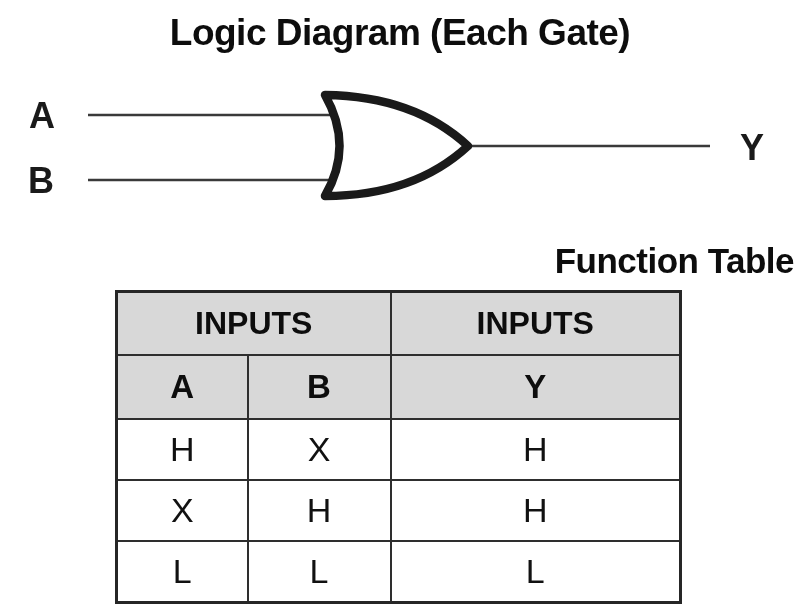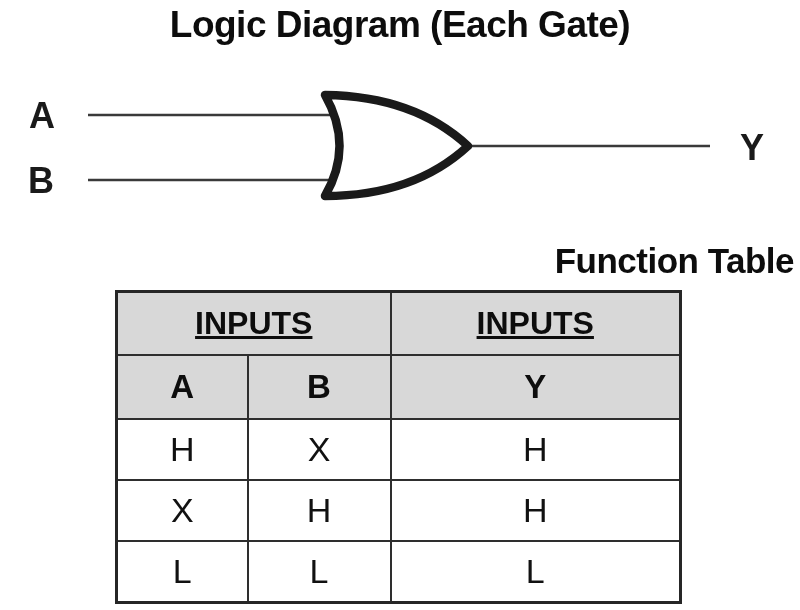--- a/index.html
+++ b/index.html
@@ -11,21 +11,21 @@
     position: relative;
     width: 800px;
     height: 610px;
     background: #ffffff;
     overflow: hidden;
     font-family: "Liberation Sans", sans-serif;
     color: #111111;
   }
   .main-title {
     position: absolute;
-    top: 4px;
+    top: 12px;
     left: 0;
     width: 800px;
     text-align: center;
     font-size: 37px;
     font-weight: bold;
     letter-spacing: -0.5px;
     color: #0d0d0d;
   }
   .gate-svg {
     position: absolute;
@@ -71,21 +71,21 @@
     border: 2px solid #2e2e2e;
     text-align: center;
     vertical-align: middle;
     padding: 0;
   }
   .func-table th {
     background: #d8d8d8;
     font-weight: bold;
     color: #0d0d0d;
   }
-  .row-group th { height: 61px; font-size: 32px; text-decoration: underline; }
+  .row-group th { height: 61px; font-size: 32px; }
   .row-cols th  { height: 62px; font-size: 33px; }
   .func-table td {
     height: 59px;
     font-size: 34px;
     font-weight: normal;
     background: #ffffff;
     color: #111111;
   }
 </style>
 </head>

